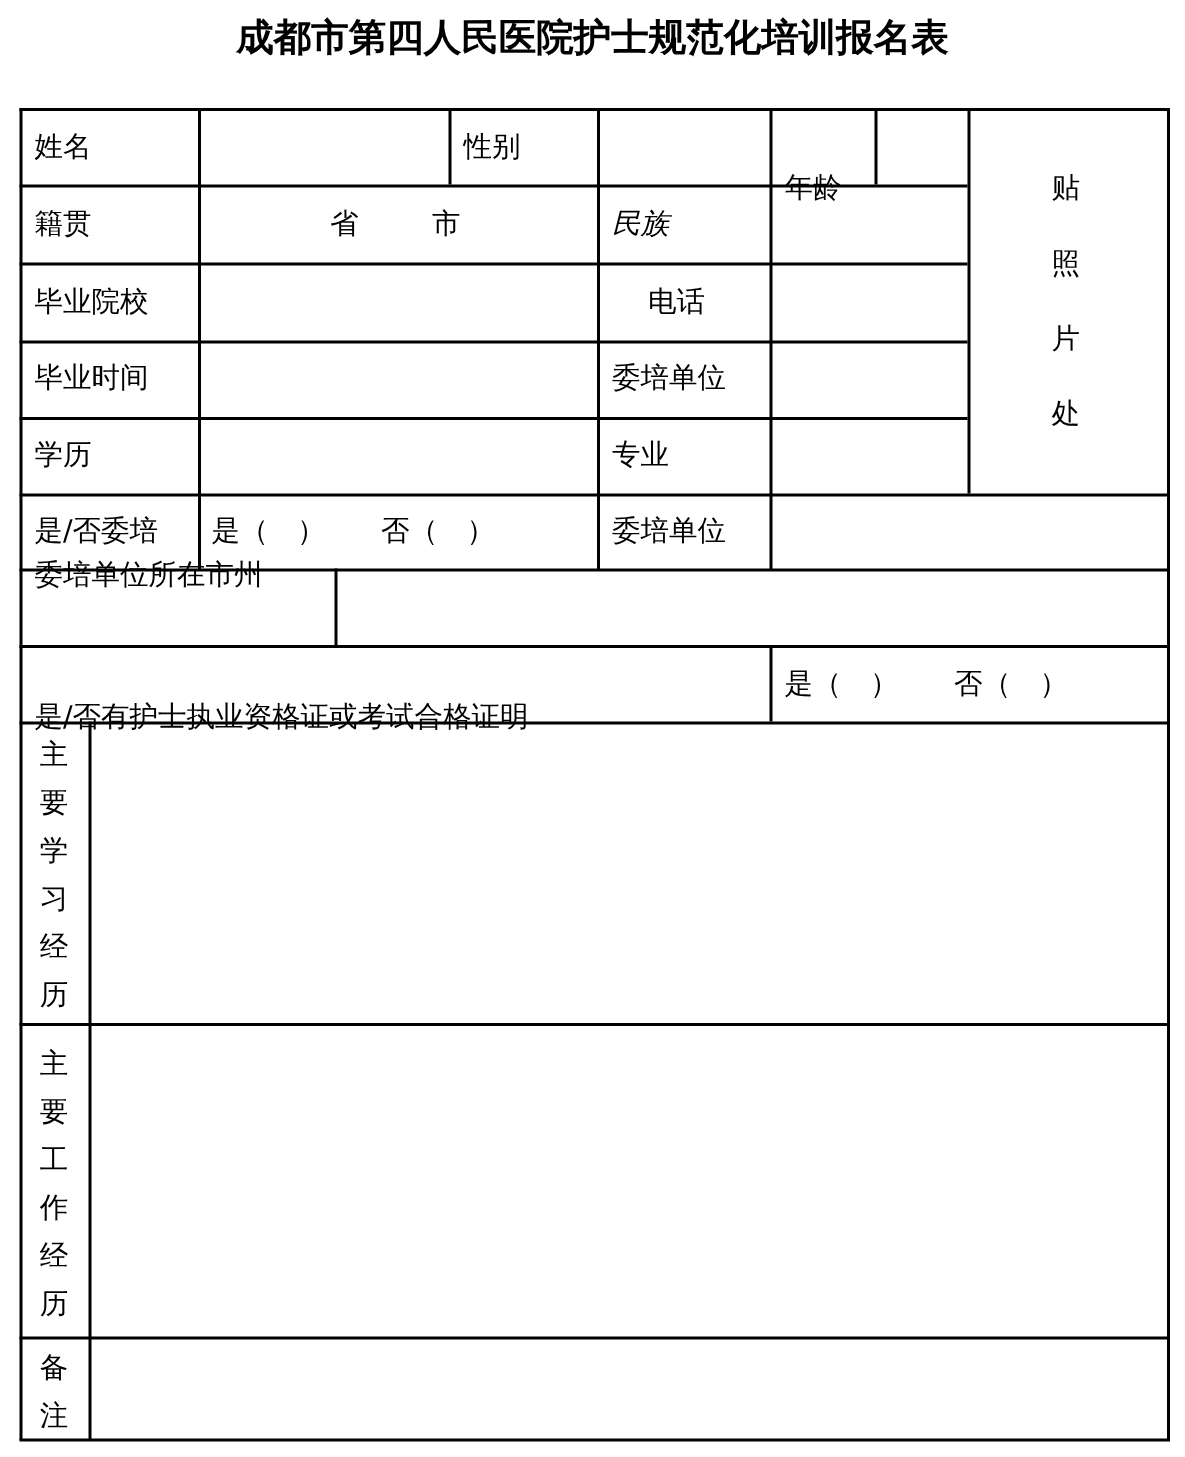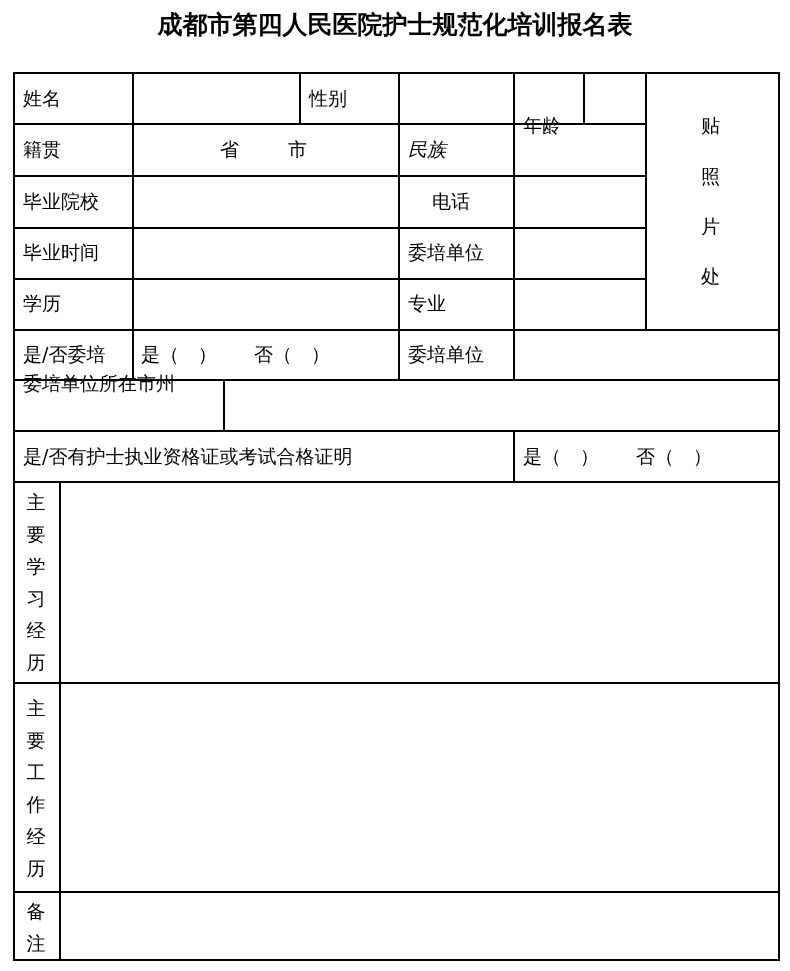--- a/index.html
+++ b/index.html
@@ -86,21 +86,21 @@
 
   <div class="lbl" style="left:23px;top:342px;">是/否委培</div>
   <div class="lbl" style="left:141px;top:342px;">是（　）</div>
   <div class="lbl" style="left:254px;top:342px;">否（　）</div>
   <div class="lbl" style="left:408px;top:342px;">委培单位</div>
   <div class="cell" style="left:515px;top:331px;width:262px;height:47px;"></div>
 
   <div class="lbl" style="left:23px;top:371px;">委培单位所在市州</div>
   <div class="cell" style="left:225px;top:381px;width:552px;height:48px;"></div>
 
-  <div class="lbl" style="left:23px;top:444px;">是/否有护士执业资格证或考试合格证明</div>
+  <div class="lbl" style="left:23px;top:466px;">是/否有护士执业资格证或考试合格证明</div>
   <div class="lbl" style="left:523px;top:444px;">是（　）</div>
   <div class="lbl" style="left:636px;top:444px;">否（　）</div>
 
   <div class="vert" style="left:13px;top:490px;">
     <span style="height:32px;">主</span>
     <span style="height:32px;">要</span>
     <span style="height:32px;">学</span>
     <span style="height:32px;">习</span>
     <span style="height:32px;">经</span>
     <span style="height:32px;">历</span>

